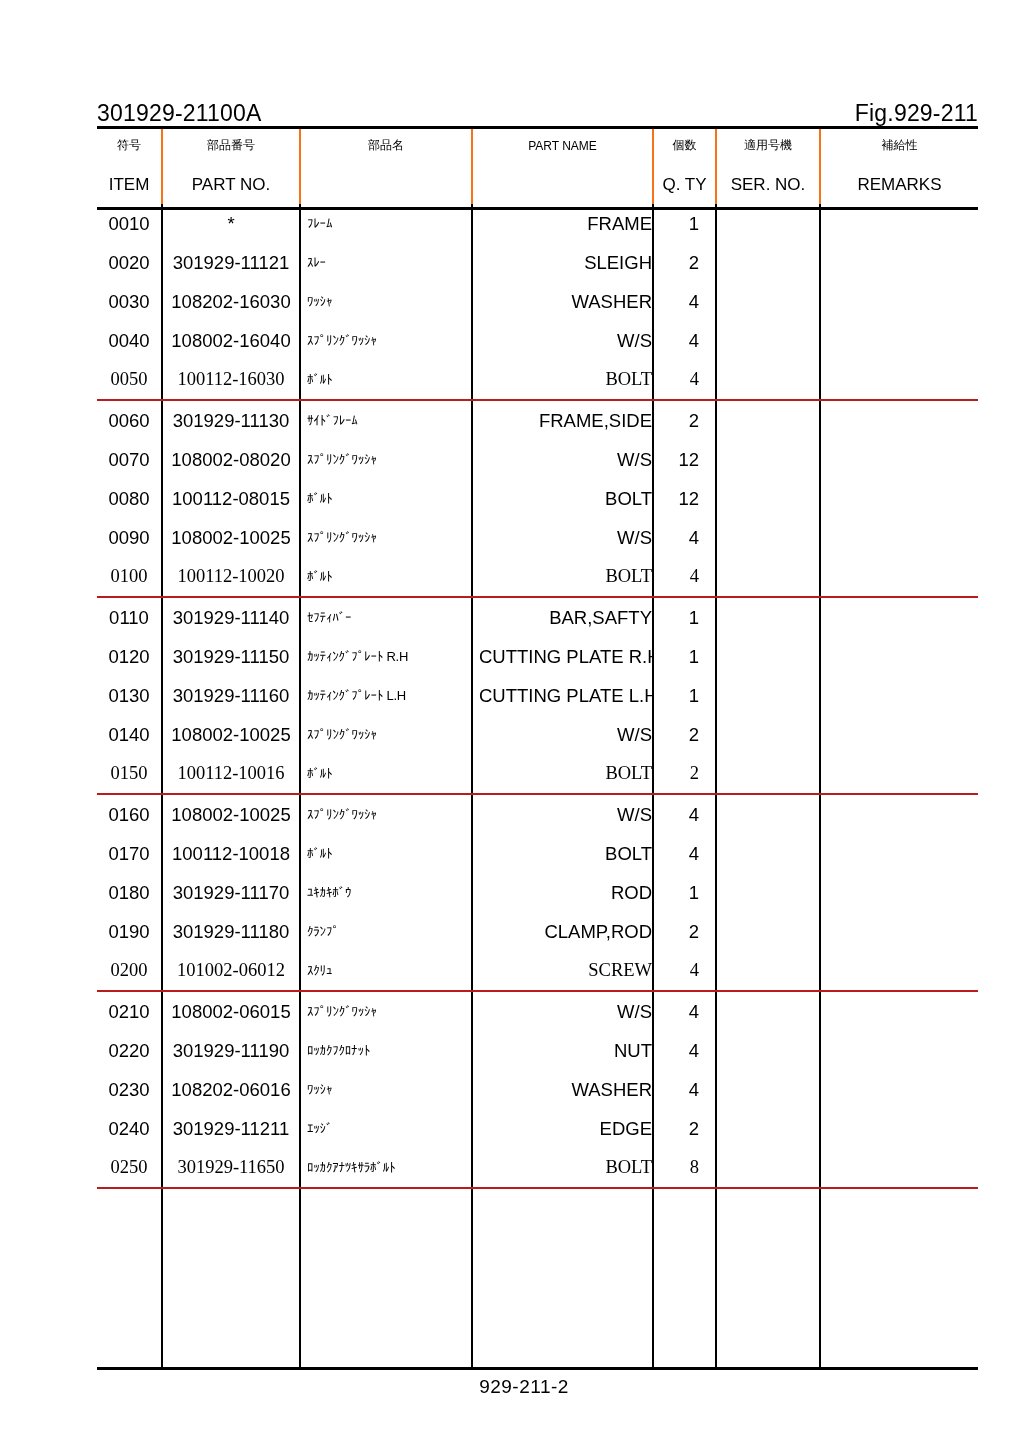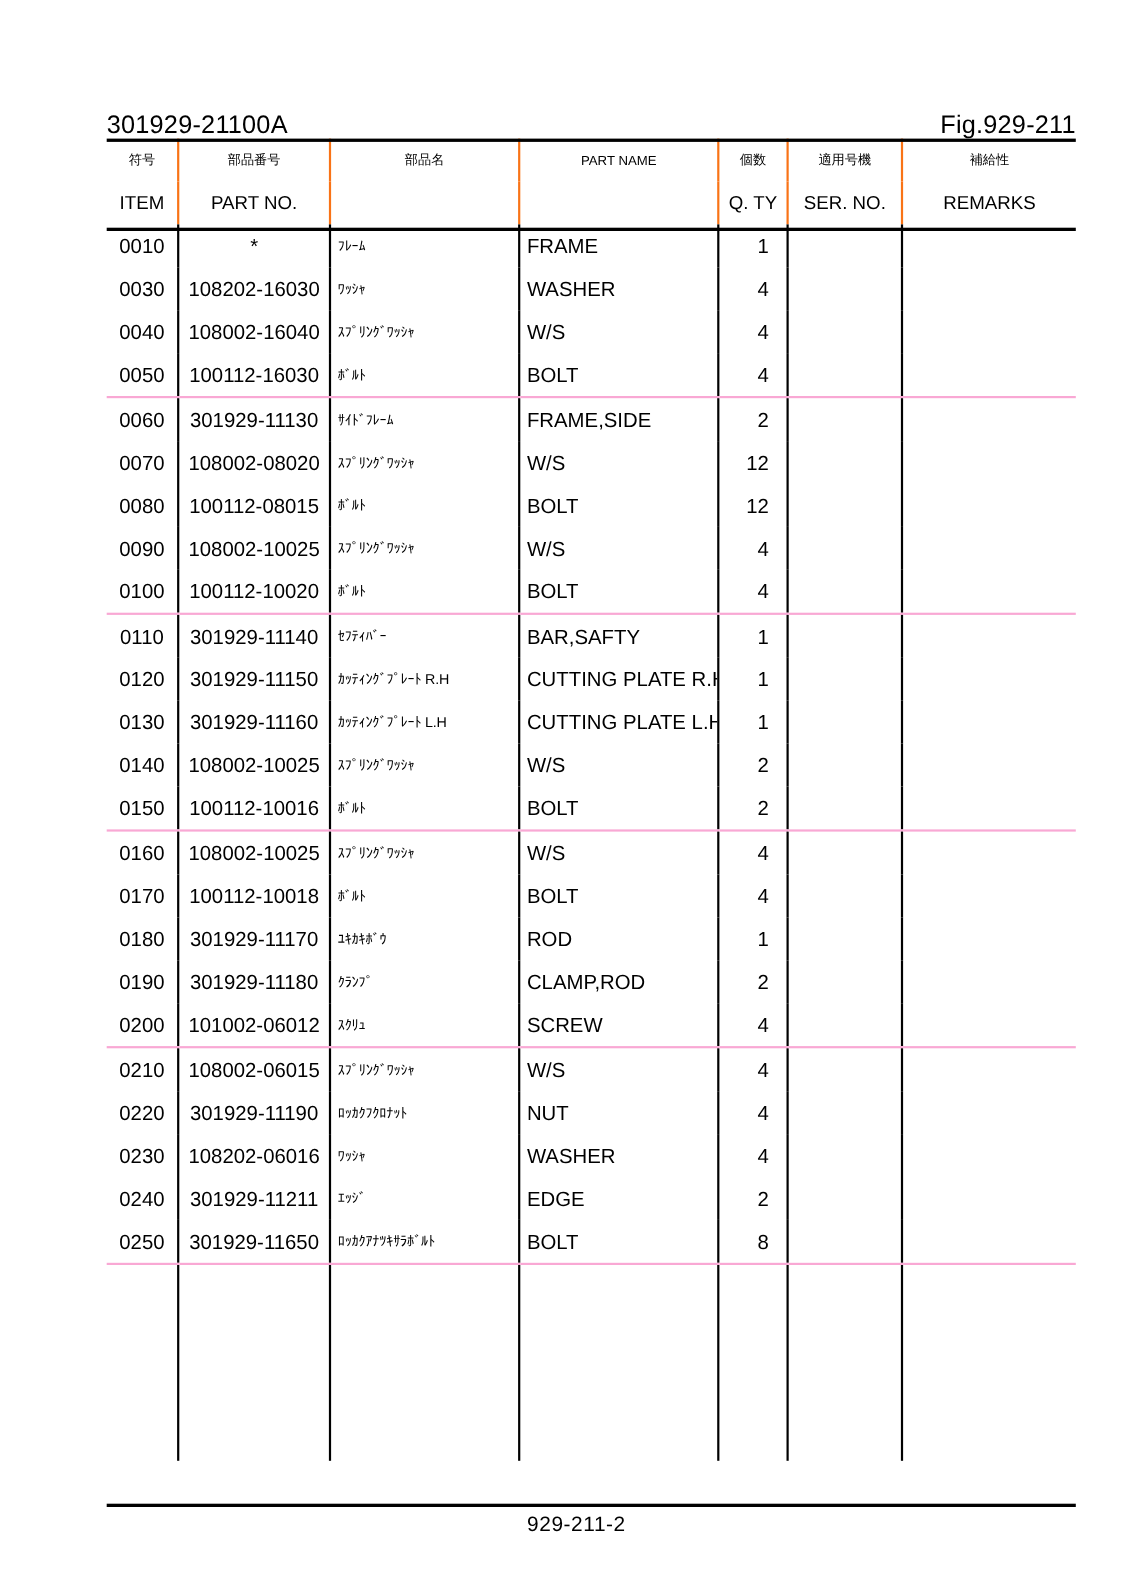--- a/index.html
+++ b/index.html
@@ -100,27 +100,27 @@
     font-size: 18.5px;
     vertical-align: middle;
     white-space: nowrap;
     overflow: hidden;
   }
   tbody td.first { border-left: none; }
 
   td.item    { text-align: center; }
   td.partno  { text-align: center; }
   td.jpname  { text-align: left;  padding-left: 6px; font-size: 13px; letter-spacing: -0.2px; }
-  td.enname  { text-align: left;  padding-left: 6px; }
+  td.enname  { text-align: right;  padding-left: 6px; }
   td.qty     { text-align: right; padding-right: 16px; }
   td.serno   { }
   td.remarks { }
 
   
-  tr.group-end td { border-bottom: 2px solid #f9a8d4; }
+  tr.group-end td { border-bottom: 2px solid #b91c1c; font-family: Liberation Serif, serif; }
 
   
   tr.filler td {
     height: 178px;
     border-bottom: none;
   }
 
   
   .rule-bottom {
     position: absolute;
@@ -191,20 +191,29 @@
           <tr>
             <td class="item first">0010</td>
             <td class="partno">*</td>
             <td class="jpname">ﾌﾚｰﾑ</td>
             <td class="enname">FRAME</td>
             <td class="qty">1</td>
             <td class="serno"></td>
             <td class="remarks"></td>
           </tr>
           <tr>
+            <td class="item first">0020</td>
+            <td class="partno">301929-11121</td>
+            <td class="jpname">ｽﾚｰ</td>
+            <td class="enname">SLEIGH</td>
+            <td class="qty">2</td>
+            <td class="serno"></td>
+            <td class="remarks"></td>
+          </tr>
+          <tr>
             <td class="item first">0030</td>
             <td class="partno">108202-16030</td>
             <td class="jpname">ﾜｯｼｬ</td>
             <td class="enname">WASHER</td>
             <td class="qty">4</td>
             <td class="serno"></td>
             <td class="remarks"></td>
           </tr>
           <tr>
             <td class="item first">0040</td>

